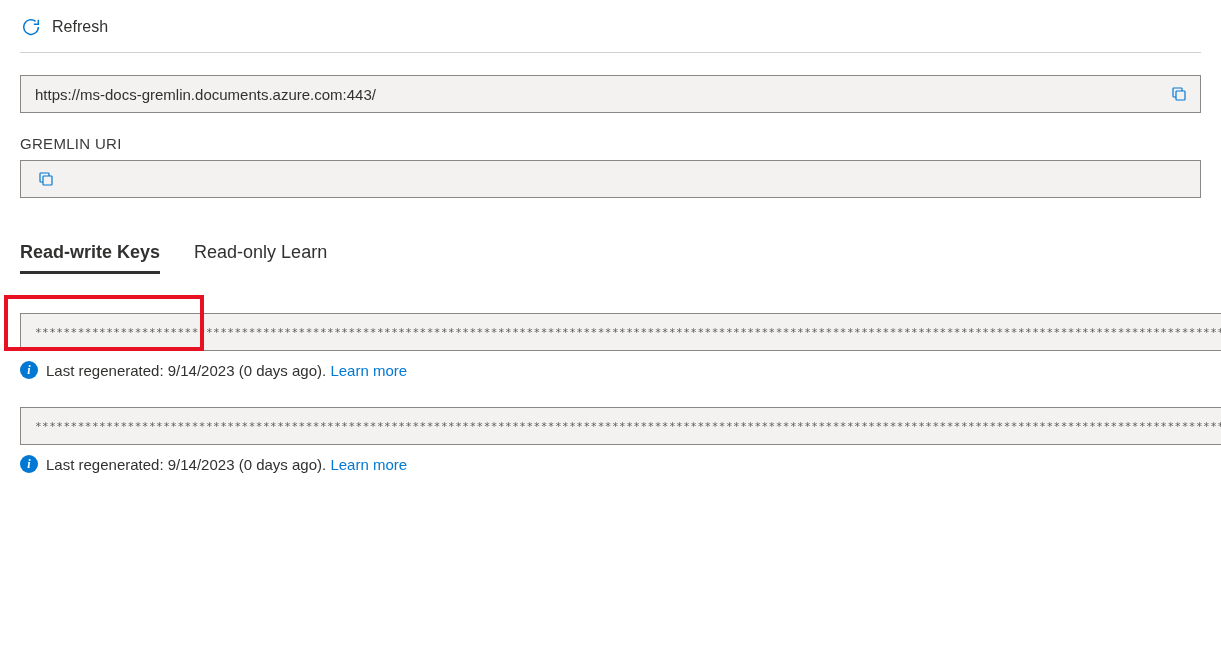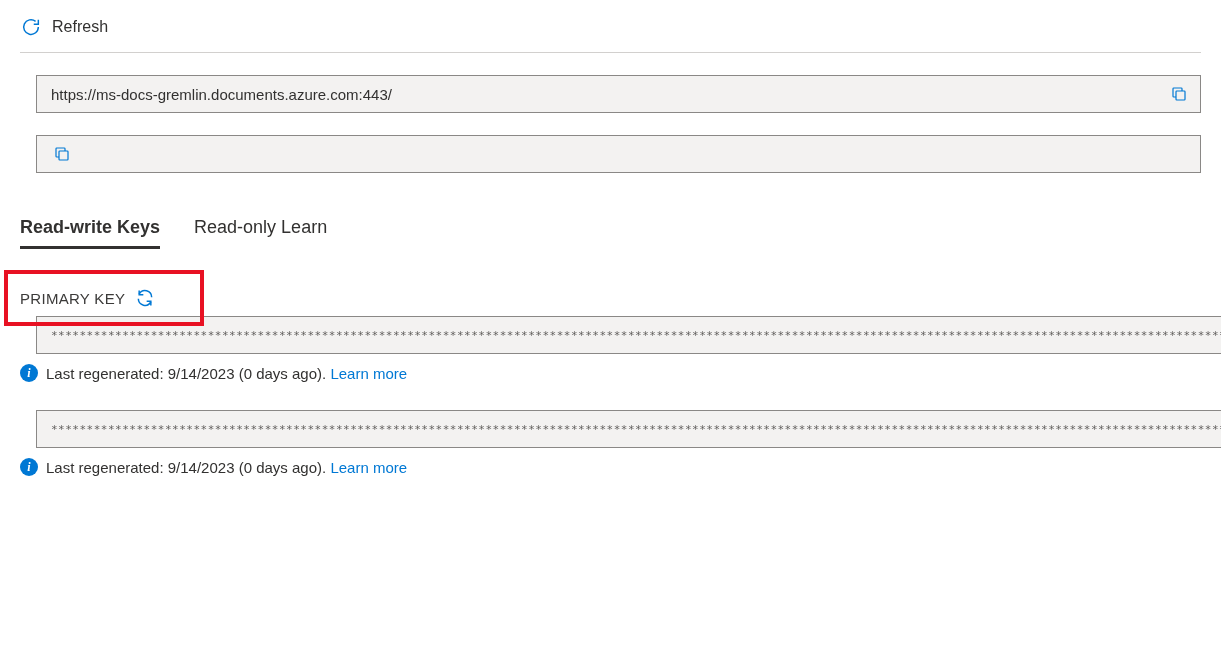--- a/index.html
+++ b/index.html
@@ -34,21 +34,20 @@
     color: #3b3a39;
     margin-bottom: 8px;
     display: flex;
     align-items: center;
     gap: 10px;
   }
   .input-row {
     display: flex;
     align-items: flex-end;
     gap: 10px;
-    margin-left: 16px;
   }
   .readonly-input {
     flex: 1;
     display: flex;
     align-items: center;
     justify-content: space-between;
     background: #f3f2f1;
     border: 1px solid #8a8886;
     height: 38px;
     padding: 0 10px 0 14px;
@@ -140,50 +139,40 @@
         <svg width="18" height="18" viewBox="0 0 24 24" fill="none" stroke="#0078d4" stroke-width="1.6">
           <rect x="8" y="8" width="12" height="12" rx="1"></rect>
           <path d="M16 8V5a1 1 0 0 0-1-1H5a1 1 0 0 0-1 1v10a1 1 0 0 0 1 1h3"></path>
         </svg>
       </span>
     </div>
   </div>
 </div>
 
 <div class="field-block">
+  <div class="field-label">GREMLIN URI</div>
   <div class="input-row">
     <div class="readonly-input">
       <span class="copy-btn">
         <svg width="18" height="18" viewBox="0 0 24 24" fill="none" stroke="#0078d4" stroke-width="1.6">
           <rect x="8" y="8" width="12" height="12" rx="1"></rect>
           <path d="M16 8V5a1 1 0 0 0-1-1H5a1 1 0 0 0-1 1v10a1 1 0 0 0 1 1h3"></path>
         </svg>
       </span>
     </div>
   </div>
 </div>
 
 <div class="tabs">
   <div class="tab active">Read-write Keys</div>
   <div class="tab">Read-only Learn</div>
 </div>
 
 <div class="field-block section" style="margin-top:38px;">
   <div class="highlight-box" style="left:-16px; top:-18px; width:200px; height:56px;"></div>
-  <div class="field-label">
-    <span>PRIMARY KEY</span>
-    <span class="regen-btn">
-      <svg width="20" height="20" viewBox="0 0 24 24" fill="none" stroke="#0078d4" stroke-width="1.8">
-        <path d="M20 11A8 8 0 0 0 5 7.3"></path>
-        <path d="M4 13a8 8 0 0 0 15 3.7"></path>
-        <path d="M5 3v5h5"></path>
-        <path d="M19 21v-5h-5"></path>
-      </svg>
-    </span>
-  </div>
   <div class="input-row">
     <div class="readonly-input">
       <span class="masked">*************************************************************************************************************************************************************************</span>
     </div>
 
   </div>
   <div class="info-row">
     <span class="info-icon">i</span>
     <span>
       <span>Last regenerated: 9/14/2023 (0 days ago). </span><span class="link">Learn more</span>

